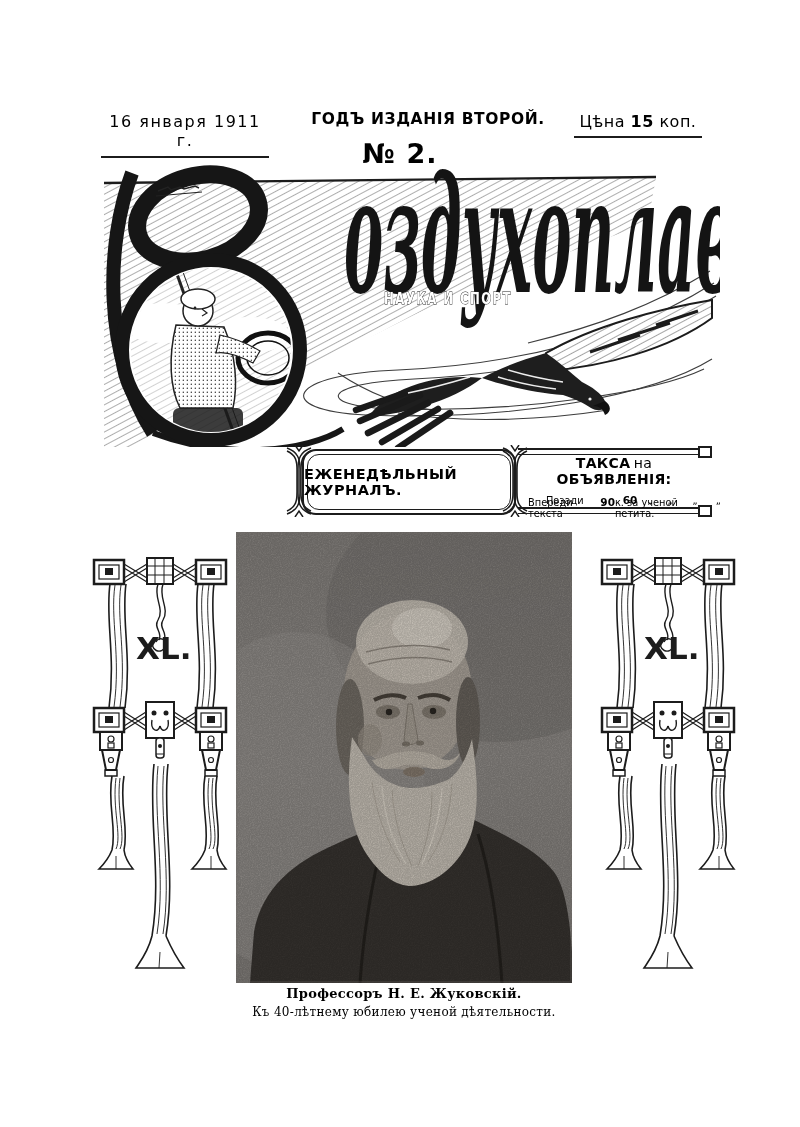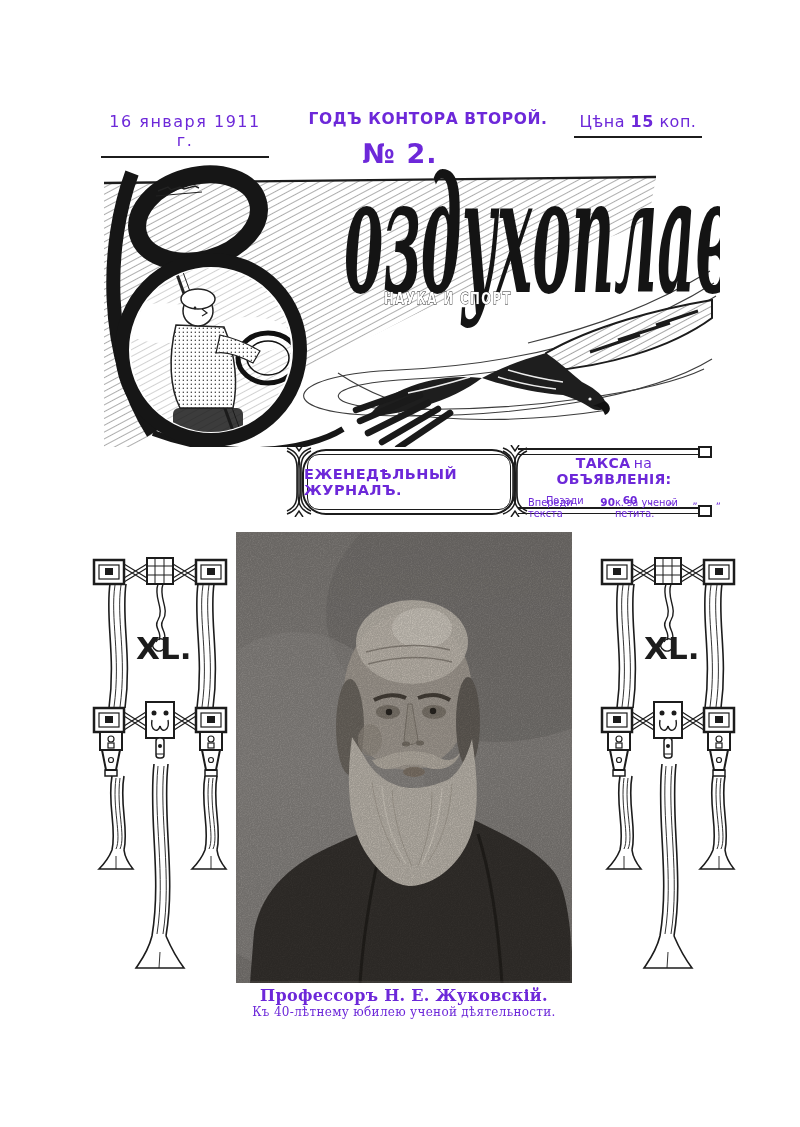--- a/index.html
+++ b/index.html
@@ -1,17 +1,17 @@
 <!DOCTYPE html>
 <html><head>
 <meta charset="utf-8">
 <style>
   html,body{margin:0;padding:0;background:#e8e8e8;}
   .page{position:relative;width:800px;height:1127px;margin:0 auto;background:#ffffff;
-        font-family:"DejaVu Sans",sans-serif;color:#6d28d9;overflow:hidden;}
+        font-family:"DejaVu Sans",sans-serif;color:#000000;overflow:hidden;}
   
   .hdr-date{position:absolute;left:101px;top:112px;width:168px;text-align:center;
     font-size:16px;letter-spacing:1.5px;border-bottom:2.5px solid #1c1c1c;padding-bottom:6px;}
   .hdr-edition{position:absolute;left:278px;top:110px;width:300px;text-align:center;
     font-size:15.5px;font-weight:bold;letter-spacing:.6px;}
   .hdr-price{position:absolute;left:574px;top:112px;width:128px;text-align:center;
     font-size:16px;letter-spacing:.5px;border-bottom:2.5px solid #1c1c1c;padding-bottom:5px;}
   .hdr-price b{font-weight:bold;}
   .issue-no{position:absolute;left:0;right:0;top:138px;text-align:center;
     font-size:27px;font-weight:bold;letter-spacing:1px;}
@@ -23,21 +23,21 @@
   .sq{position:absolute;width:10px;height:8px;border:2px solid #1c1c1c;background:#fff;top:-4px;}
   .box-left{position:absolute;left:0;top:0;width:196px;height:66px;text-align:center;}
   .box-left .rule{left:10px;right:0;}
   .box-right{position:absolute;left:422px;top:0;width:192px;height:66px;}
   .box-right .rule{left:0;right:10px;}
   .ed-title{position:absolute;top:8px;left:0;right:0;font-weight:bold;font-size:12.5px;letter-spacing:.4px;}
   .ed-city{position:absolute;top:23px;left:0;right:0;font-weight:bold;font-size:12.5px;}
   .ed-addr{position:absolute;top:38px;left:0;right:0;font-size:9px;}
   .ed-phone{position:absolute;top:48px;left:0;right:0;font-weight:bold;font-size:11.5px;}
   .box-center{position:absolute;left:206px;top:1px;width:210px;height:62px;border:2px solid #1c1c1c;
-    border-radius:24px;}
+    border-radius:14px;}
   .box-center:before{content:"";position:absolute;left:3px;right:3px;top:3px;bottom:3px;
     border:1px solid #1c1c1c;border-radius:12px;}
   .weekly{position:absolute;left:0;right:0;top:0;bottom:0;display:flex;align-items:center;justify-content:center;
     font-weight:bold;font-size:14.5px;letter-spacing:.5px;}
   .joint{position:absolute;top:-3px;}
   .rates-title{position:absolute;top:7px;left:0;right:0;text-align:center;letter-spacing:.3px;}
   .rates-title .big{font-weight:bold;font-size:14px;}
   .rates-title .small{font-size:14px;margin-top:29px;}
   .rates-row{position:absolute;left:10px;right:4px;display:flex;align-items:baseline;font-size:9.8px;}
   .rates-row b{font-size:10.5px;}
@@ -45,33 +45,33 @@
   .r1 span{margin-right:5px;margin-top:20px;}
   .r2{top:46px;margin-left:18px;}
   .r2 .m0{margin-right:18px;} .r2 .m1{margin-right:16px;} .r2 .m2{margin-right:10px;}
   .r2 .m3{margin-right:15px;} .r2 .m4{margin-right:20px;} .r2 .m5{margin-right:18px;}
   
   .ornament{position:absolute;top:556px;width:144px;height:416px;}
   .orn-left{left:88px;}
   .orn-right{left:596px;}
   .photo{position:absolute;left:236px;top:532px;width:336px;height:451px;}
   .cap1{position:absolute;left:236px;top:986px;width:336px;text-align:center;
-    font-family:"DejaVu Serif",serif;font-weight:bold;font-size:16px;letter-spacing:.3px;}
+    font-family:"DejaVu Serif",serif;font-weight:bold;font-size:13px;letter-spacing:.3px;}
   .cap2{position:absolute;left:186px;top:1005px;width:436px;text-align:center;
     font-family:"DejaVu Serif",serif;font-size:12px;letter-spacing:.3px;}
   svg text{font-family:"DejaVu Sans",sans-serif;}
   svg .serif{font-family:"DejaVu Serif",serif;}
 </style>
 </head>
 <body>
 
 <div class="page">
 
   <div class="hdr-date">16 января 1911 г.</div>
-  <div class="hdr-edition">ГОДЪ КОНТОРА ВТОРОЙ.</div>
+  <div class="hdr-edition">ГОДЪ ИЗДАНІЯ ВТОРОЙ.</div>
   <div class="hdr-price"><span>Цѣна</span>&nbsp;<b>15</b>&nbsp;<span>коп.</span></div>
   <div class="issue-no">№ 2.</div>
 
   <svg class="masthead" viewBox="0 0 622 284">
     <defs>
       <pattern id="hatch" patternUnits="userSpaceOnUse" width="6" height="6" patternTransform="rotate(62)">
         <rect width="6" height="6" fill="#ffffff"></rect>
         <line x1="0" y1="0" x2="0" y2="6" stroke="#4a4a4a" stroke-width="1"></line>
       </pattern>
       <pattern id="dots" patternUnits="userSpaceOnUse" width="4" height="4">

